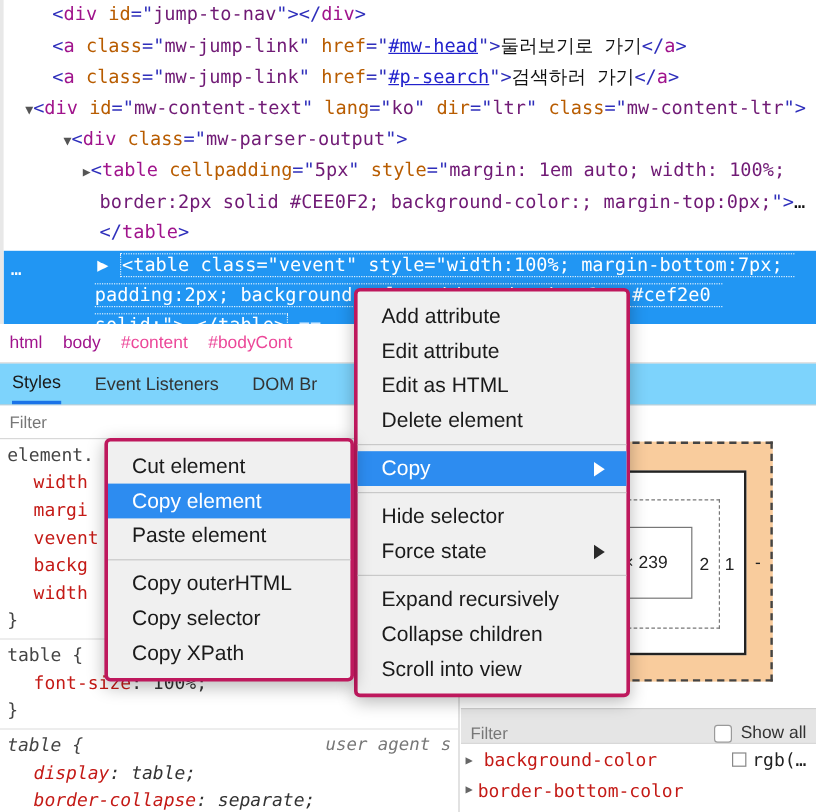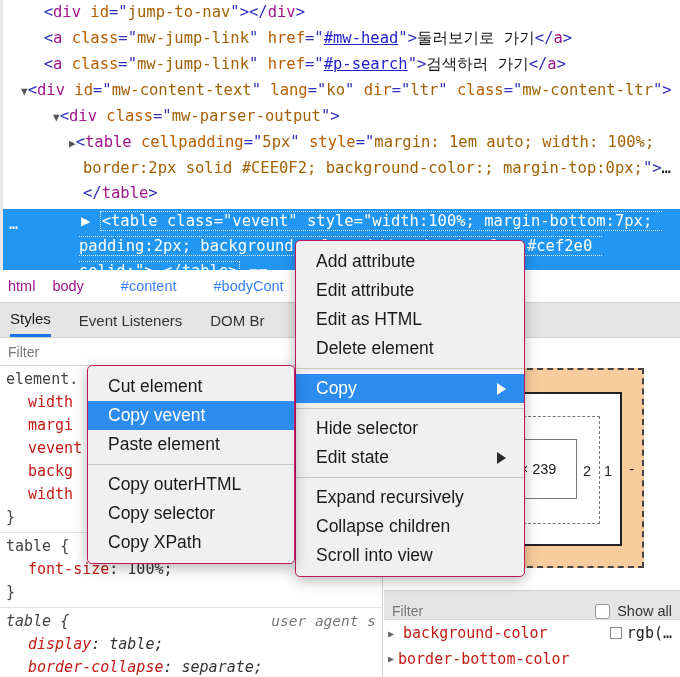--- a/index.html
+++ b/index.html
@@ -29,21 +29,21 @@
     font-family: "DejaVu Sans Mono", "Liberation Mono", monospace;
     font-size: 15.5px;
     line-height: 25px;
     white-space: pre-wrap;
     color: #222;
     padding-left: 2px;
   }
   .tok-punct { color: #2e2ebb; }
   .tok-tag   { color: #a0148c; }
   .tok-attr  { color: #b85c00; }
-  .tok-val   { color: #a16207; }
+  .tok-val   { color: #701a75; }
   .tok-link  { color: #2222cc; text-decoration: underline; }
   .tok-text  { color: #111; }
   .tok-arrow { color: #555; font-size: 11px; }
 
   
   .dom-sel {
     position: absolute;
     left: 0; right: 0;
     background: #2196f3;
     color: #ffffff;
@@ -78,33 +78,33 @@
     display: flex; align-items: center;
     padding-left: 8px;
     overflow: hidden;
   }
   .crumb {
     font-size: 14.5px;
     color: #a0148c;
     margin-right: 17px;
     white-space: nowrap;
   }
-  .crumb.plain { color: #3b82f6; margin-left: 20px; }
+  .crumb.plain { color: #ec4899; }
   .crumb.active {
     background: #f0f0f0;
     color: #333;
     padding: 3px 8px;
     border-radius: 2px;
   }
 
   
   .tabbar {
     position: absolute;
     left: 0; top: 303px; width: 680px; height: 35px;
-    background: #e5e5e5;
+    background: #7dd3fc;
     border-bottom: 1px solid #cfcfcf;
     display: flex; 
     padding-left: 10px;
     overflow: hidden;
   }
   .tab {
     font-size: 15px;
     color: #333;
     margin-right: 28px;
     height: 34px;
@@ -254,21 +254,21 @@
     font-family: "DejaVu Sans Mono", "Liberation Mono", monospace;
     font-size: 15px;
     color: #c41a16;
     overflow: hidden;
   }
 
   
   .menu {
     position: absolute;
     background: #f0f0f0;
-    border: 1px solid #be185d;
+    border: 3px solid #be185d;
     border-radius: 5px;
     box-shadow: 0 4px 14px rgba(0,0,0,0.28);
     padding: 6px 0;
     z-index: 50;
   }
   .menu-item {
     display: flex; align-items: center;
     height: 29px;
     padding: 0 18px 0 20px;
     font-size: 17.5px;
@@ -425,40 +425,40 @@
       <div class="menu-sep"></div>
       <div class="menu-item sel">
         <span class="mlabel">Copy</span>
         <span class="submenu-arrow"></span>
       </div>
       <div class="menu-sep"></div>
       <div class="menu-item">
         <span class="mlabel">Hide selector</span>
       </div>
       <div class="menu-item">
-        <span class="mlabel">Edit state</span>
+        <span class="mlabel">Force state</span>
         <span class="submenu-arrow"></span>
       </div>
       <div class="menu-sep"></div>
       <div class="menu-item">
         <span class="mlabel">Expand recursively</span>
       </div>
       <div class="menu-item">
         <span class="mlabel">Collapse children</span>
       </div>
       <div class="menu-item">
         <span class="mlabel">Scroll into view</span>
       </div>
     </div>
   <div class="menu" id="ctx-sub">
       <div class="menu-item">
         <span class="mlabel">Cut element</span>
       </div>
       <div class="menu-item sel">
-        <span class="mlabel">Copy vevent</span>
+        <span class="mlabel">Copy element</span>
       </div>
       <div class="menu-item">
         <span class="mlabel">Paste element</span>
       </div>
       <div class="menu-sep"></div>
       <div class="menu-item">
         <span class="mlabel">Copy outerHTML</span>
       </div>
       <div class="menu-item">
         <span class="mlabel">Copy selector</span>

